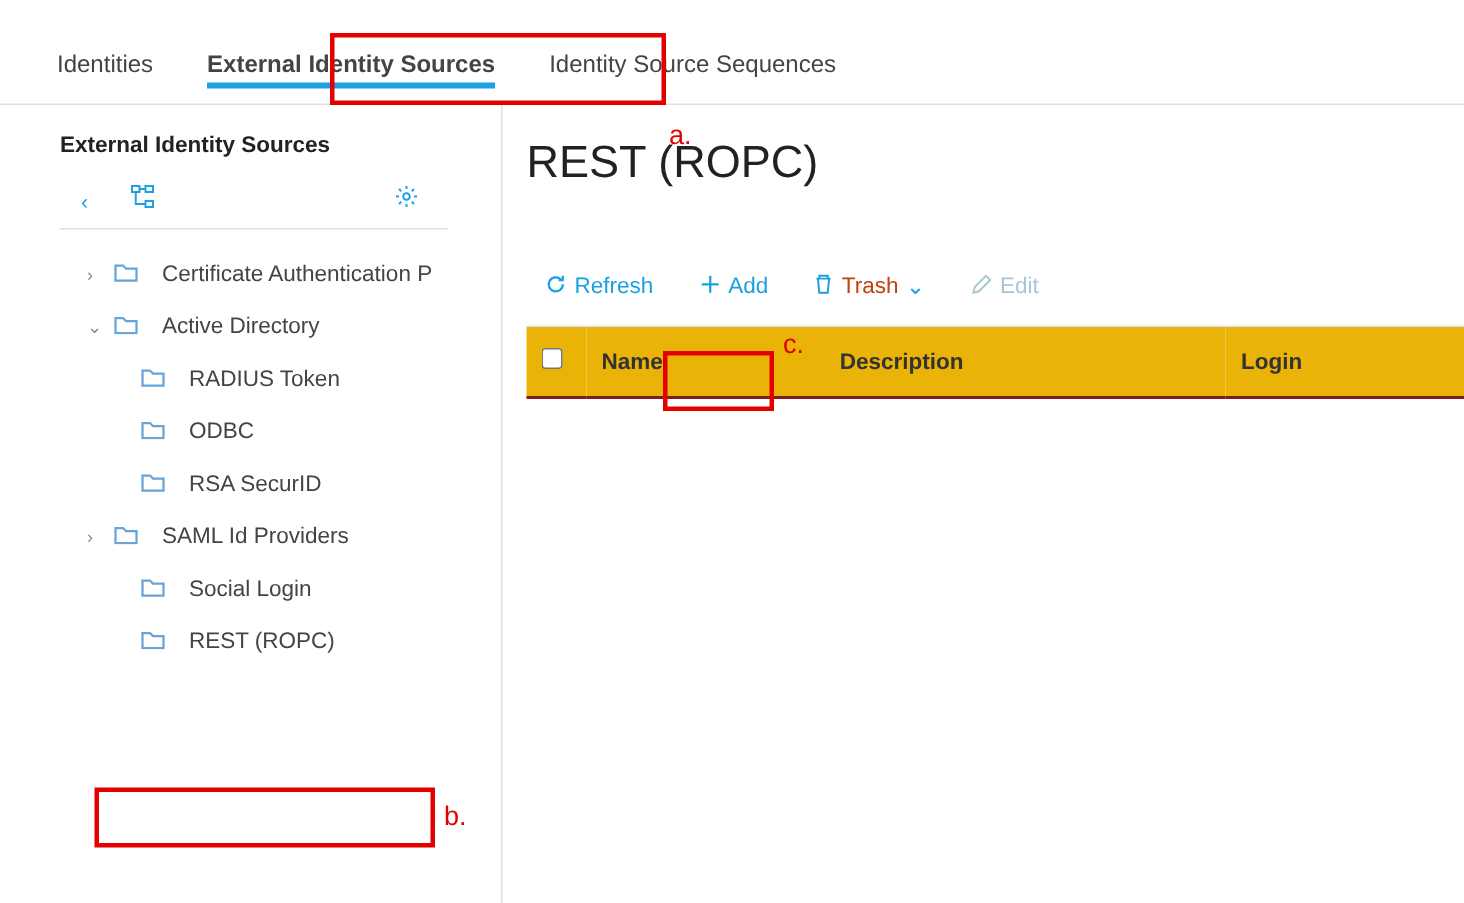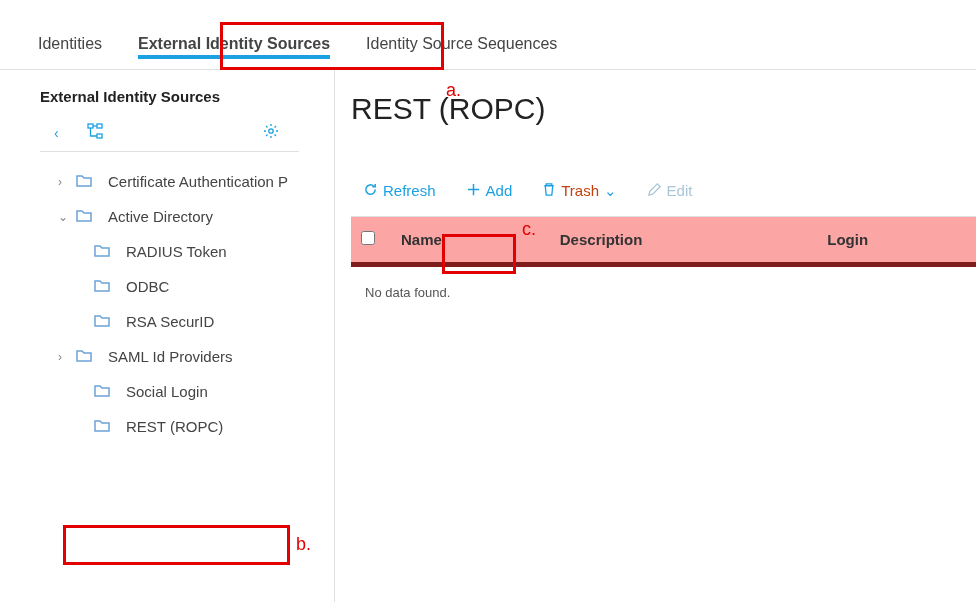--- a/index.html
+++ b/index.html
@@ -34,21 +34,21 @@
     
     .content { flex: 1; padding: 22px 0 0 16px; }
     .page-title { font-size: 30px; font-weight: 400; color: #222; margin-bottom: 50px; }
 
     .toolbar { display: flex; align-items: center; gap: 14px; padding: 0 0 10px 4px; font-size: 15px; }
     .tbtn { display: inline-flex; align-items: flex-start; gap: 5px; color: #1ba0e2; cursor: pointer; padding: 6px 8px; }
     .tbtn.disabled { color: #a9c6d8; cursor: default; }
     .tbtn .ico { font-size: 15px; }
 
     .table { width: 100%; border-collapse: collapse; }
-    .table thead { background: #fca5a5; border-top: 1px solid #e0e0e0; border-bottom: 5px solid #7f1d1d; }
+    .table thead { background: #eab308; border-top: 1px solid #e0e0e0; border-bottom: 2px solid #7f1d1d; }
     .table th { text-align: left; font-weight: 600; font-size: 15px; color: #333; padding: 14px 10px; }
     .table th.chk { width: 40px; }
     .no-data { padding: 18px 14px; font-size: 13px; color: #555; }
 
     input[type="checkbox"] { width: 14px; height: 14px; }
 
     
     .redbox { position: absolute; border: 3px solid #e20000; pointer-events: none; }
     .label { position: absolute; color: #e20000; font-size: 18px; font-family: Arial; pointer-events: none; }
 
@@ -196,21 +196,20 @@
         <tr>
           <th class="chk">
             <input type="checkbox" style="">
           </th>
           <th>Name</th>
           <th>Description</th>
           <th>Login</th>
         </tr>
       </thead>
     </table>
-    <div class="no-data">No data found.</div>
   </div>
 </div>
 
 <div class="redbox" style="left:220px; top:22px; width:224px; height:48px;"></div>
 <div class="label" style="left:446px; top:80px;">a.</div>
 
 <div class="redbox" style="left:63px; top:525px; width:227px; height:40px;"></div>
 <div class="label" style="left:296px; top:534px;">b.</div>
 
 <div class="redbox" style="left:442px; top:234px; width:74px; height:40px;"></div>

